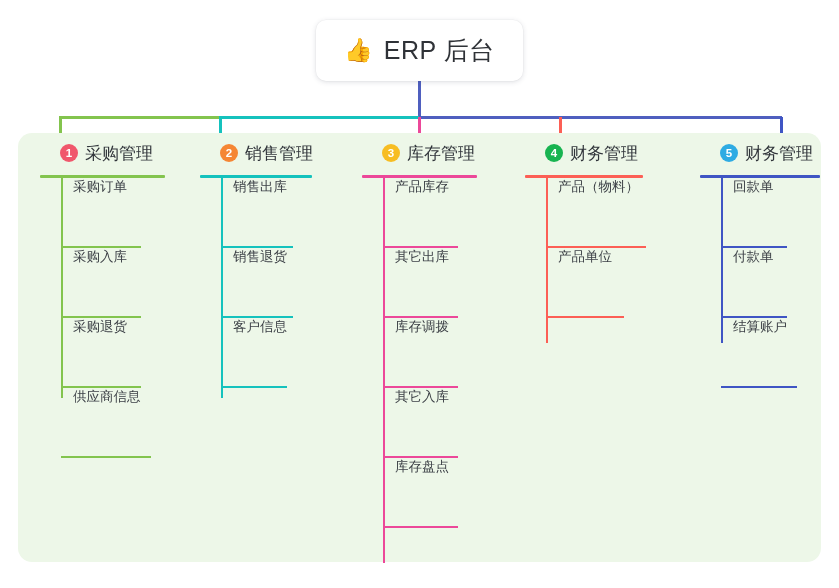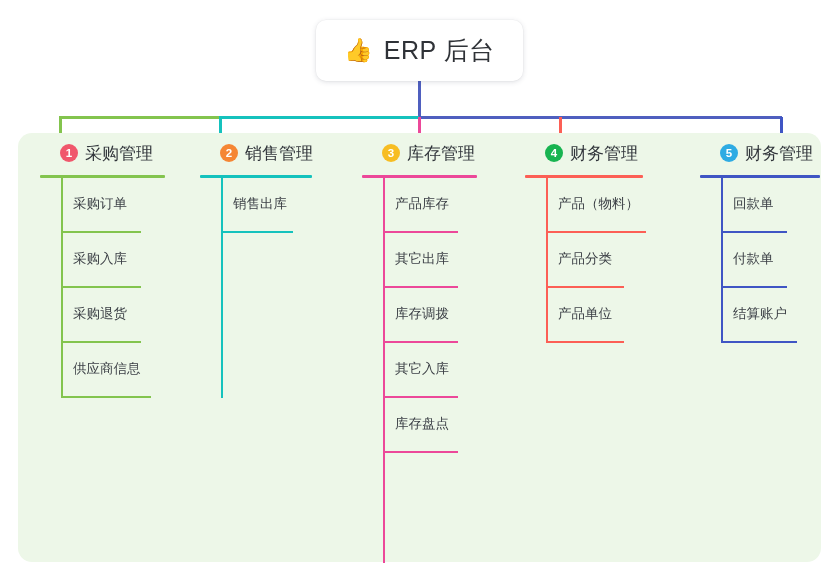--- a/index.html
+++ b/index.html
@@ -61,23 +61,23 @@
     height:3px;border-radius:1px;margin-top:9px;
   }
   .spine{
     position:absolute;
     left:21px;
     width:2px;
   }
   .items{position:relative;padding-top:0;}
   .item{
     position:relative;
-    height:55px;
+    height:70px;
     padding-left:33px;
-    display:flex;align-items:center;
+    display:flex;align-items:flex-start;
   }
   .item-label{
     font-size:13.5px;color:#3b3f45;
     white-space:nowrap;
     padding-bottom:3px;
   }
   .item-rule{
     position:absolute;
     left:21px;bottom:0;
     height:2px;
@@ -142,20 +142,28 @@
         <div class="col-head">
           <span class="badge" style="background: rgb(245, 134, 52);">2</span>
           <span class="col-title">销售管理</span>
         </div>
         <div class="head-rule" style="background: rgb(21, 194, 189); width: 112px;"></div>
         <div class="items">
           <div class="item">
             <span class="item-label">销售出库</span>
             <div class="item-rule" style="background: rgb(21, 194, 189); width: 72px;"></div>
           </div>
+          <div class="item">
+            <span class="item-label">销售退货</span>
+            <div class="item-rule" style="background: rgb(21, 194, 189); width: 72px;"></div>
+          </div>
+          <div class="item">
+            <span class="item-label">客户信息</span>
+            <div class="item-rule" style="background: rgb(21, 194, 189); width: 66px;"></div>
+          </div>
         </div>
         <div class="spine" style="background: rgb(21, 194, 189); top: 38px; height: 220px;"></div>
       </div>
       <div class="col" style="left: 362px;">
         <div class="col-head">
           <span class="badge" style="background: rgb(247, 189, 34);">3</span>
           <span class="col-title">库存管理</span>
         </div>
         <div class="head-rule" style="background: rgb(236, 72, 153); width: 115px;"></div>
         <div class="items">
@@ -187,24 +195,20 @@
           <span class="badge" style="background: rgb(24, 180, 81);">4</span>
           <span class="col-title">财务管理</span>
         </div>
         <div class="head-rule" style="background: rgb(252, 95, 85); width: 118px;"></div>
         <div class="items">
           <div class="item">
             <span class="item-label">产品（物料）</span>
             <div class="item-rule" style="background: rgb(252, 95, 85); width: 100px;"></div>
           </div>
           <div class="item">
-            <span class="item-label">产品分类</span>
-            <div class="item-rule" style="background: rgb(252, 95, 85); width: 78px;"></div>
-          </div>
-          <div class="item">
             <span class="item-label">产品单位</span>
             <div class="item-rule" style="background: rgb(252, 95, 85); width: 78px;"></div>
           </div>
         </div>
         <div class="spine" style="background: rgb(252, 95, 85); top: 38px; height: 165px;"></div>
       </div>
       <div class="col" style="left: 700px;">
         <div class="col-head">
           <span class="badge" style="background: rgb(46, 171, 227);">5</span>
           <span class="col-title">财务管理</span>

